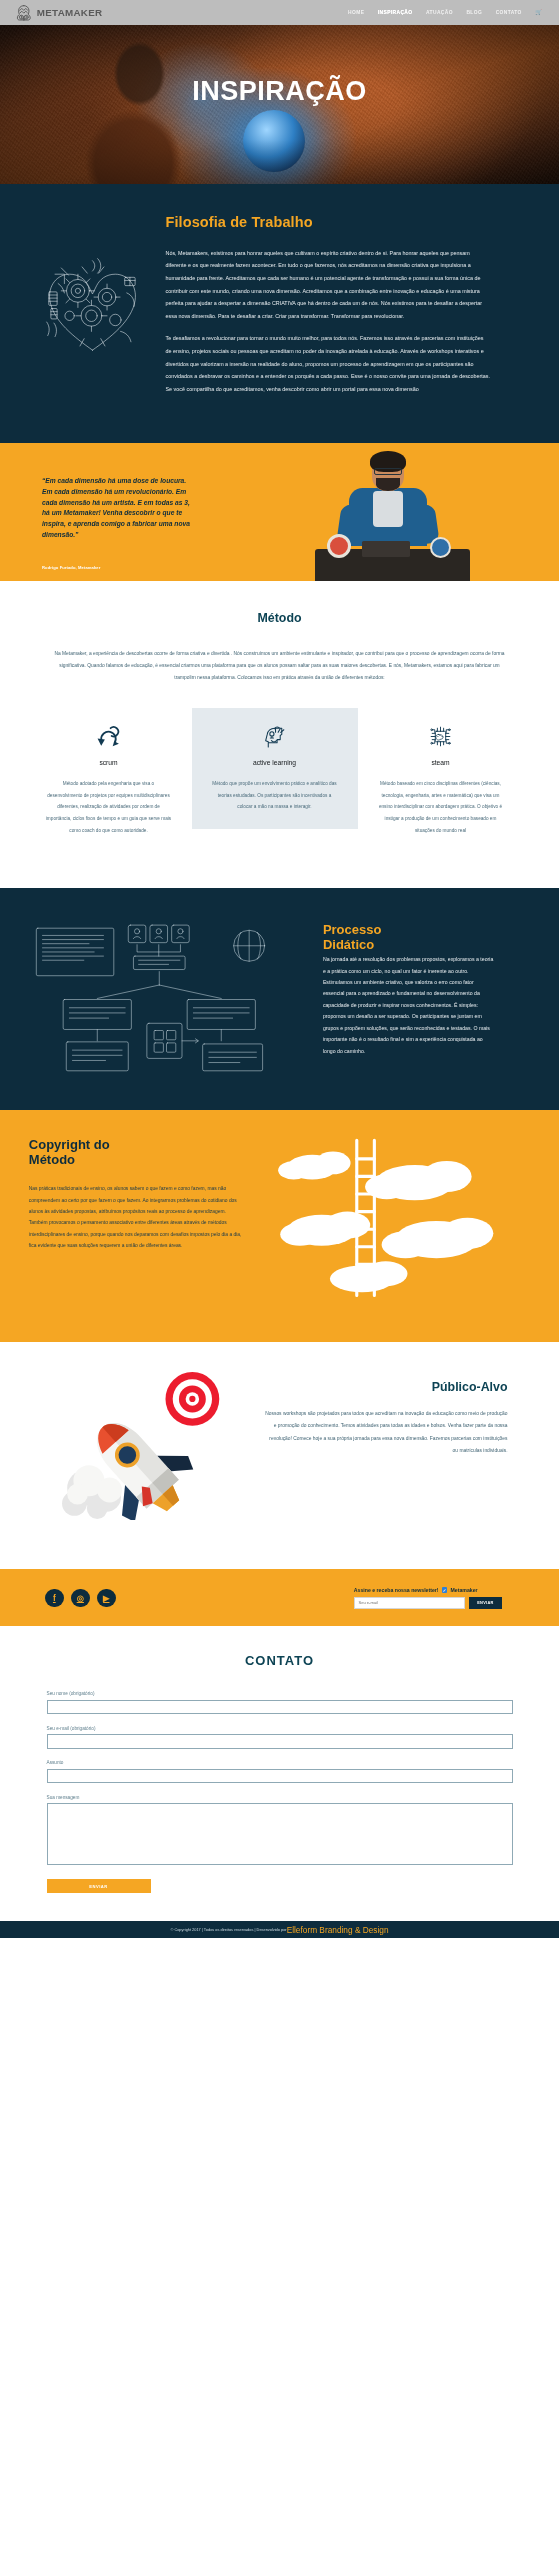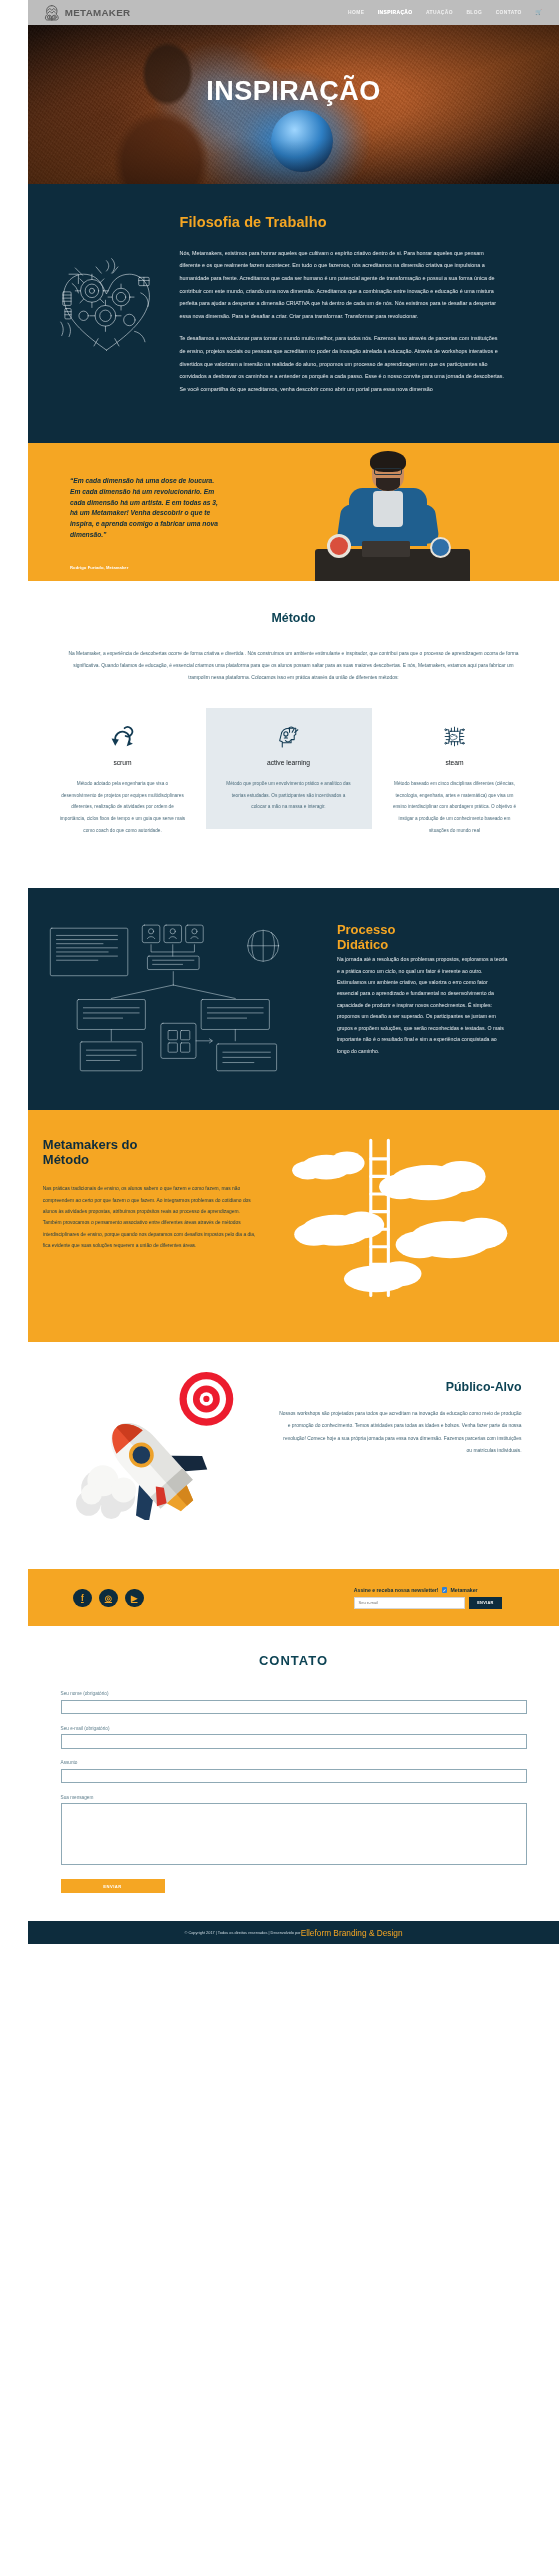--- a/index.html
+++ b/index.html
@@ -4,21 +4,21 @@
 <title>Metamaker — Inspiração</title>
 <style>
   * { box-sizing: border-box; margin: 0; padding: 0; }
   html, body { width: 559px; }
   body {
     font-family: "Liberation Sans", sans-serif;
     background: #ffffff;
     color: #10303f;
     -webkit-font-smoothing: antialiased;
   }
-  .page { width: 559px; position: relative; overflow: hidden; padding-left: 28px; }
+  .page { width: 559px; position: relative; overflow: hidden; }
 
   
   .navbar {
     height: 25px;
     background: #bdbdbd;
     display: flex;
     align-items: center;
     padding: 0 14.5px;
     position: relative;
     z-index: 30;
@@ -279,21 +279,21 @@
     font-family: "Liberation Sans", sans-serif;
   }
   .submit-btn {
     width: 104px; height: 14.5px; border: none; background: #f5a623; color: #fff;
     font-size: 4.1px; font-weight: 700; letter-spacing: 0.5px; cursor: pointer;
     font-family: "Liberation Sans", sans-serif;
   }
 
   
   .footer {
-    background: #0d2c3d; height: 23px;
+    background: #0d2c3d; height: 17px;
     display: flex; align-items: center; justify-content: center;
   }
   .footer span { font-size: 3.9px; color: #cddbe2; }
   .footer a { color: #f5a623; text-decoration: none; }
 
   .stroke { fill: none; stroke-linecap: round; stroke-linejoin: round; }
 </style>
 </head>
 <body>
 
@@ -509,21 +509,21 @@
         </h2>
         <p>Na jornada até a resolução dos problemas propostos, exploramos a teoria e a prática como um ciclo, no qual um fator é inerente ao outro. Estimulamos um ambiente criativo, que valoriza o erro como fator essencial para o aprendizado e fundamental no desenvolvimento da capacidade de produzir e inspirar novos conhecimentos. É simples: propomos um desafio a ser superado. Os participantes se juntam em grupos e propõem soluções, que serão reconhecidas e testadas. O mais importante não é o resultado final e sim a experiência conquistada ao longo do caminho.</p>
       </div>
     </div>
   </section>
 
   <section class="vantagens">
     <div class="inner">
       <div class="vant-body">
         <h2 class="h-dark2">
-          <span>Metamakers do</span><br>
+          <span>Copyright do</span><br>
           <span>Método</span>
         </h2>
         <p>Nas práticas tradicionais de ensino, os alunos sabem o que fazem e como fazem, mas não compreendem ao certo por que fazem o que fazem. Ao integrarmos problemas do cotidiano dos alunos às atividades propostas, atribuímos propósitos reais ao processo de aprendizagem. Também provocamos o pensamento associativo entre diferentes áreas através de métodos interdisciplinares de ensino, porque quando nos deparamos com desafios impostos pelo dia a dia, fica evidente que suas soluções requerem a união de diferentes áreas.</p>
       </div>
       <div class="ladder-art">
         <svg width="269" height="171" viewBox="0 0 520 330">
           <g fill="#ffffff">
             <ellipse cx="132" cy="56" rx="48" ry="24"></ellipse>
             <ellipse cx="172" cy="48" rx="34" ry="22"></ellipse>
             <ellipse cx="96" cy="62" rx="30" ry="18"></ellipse>

